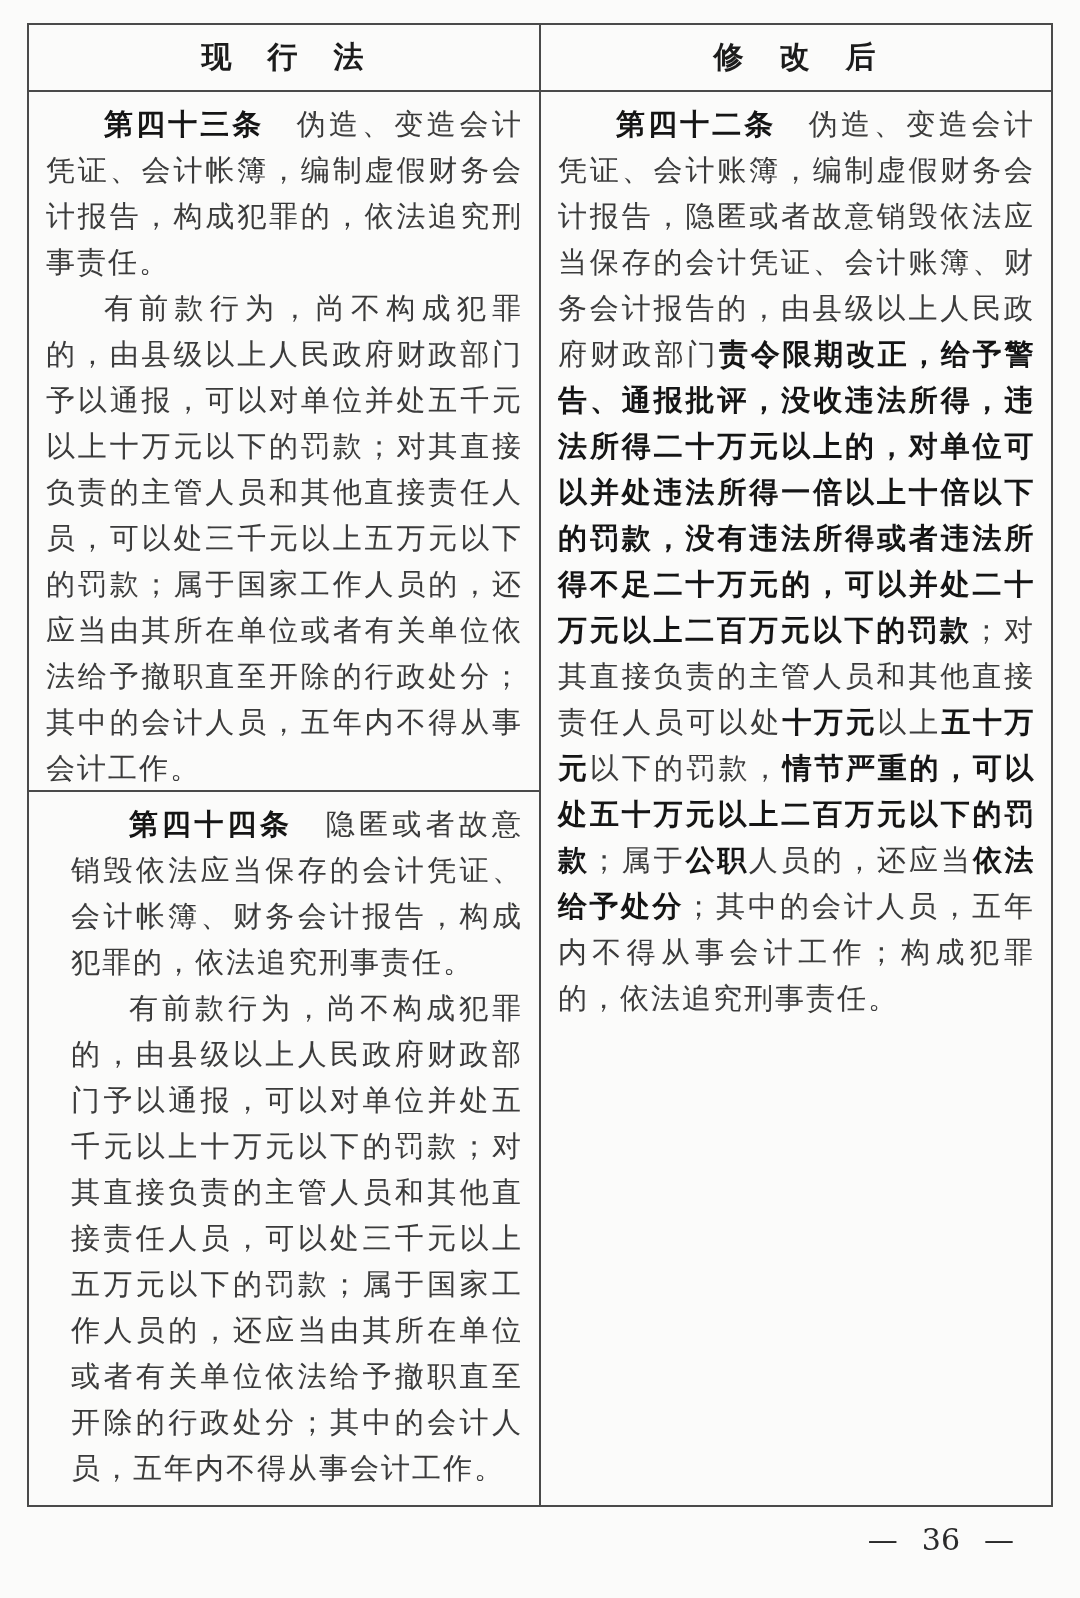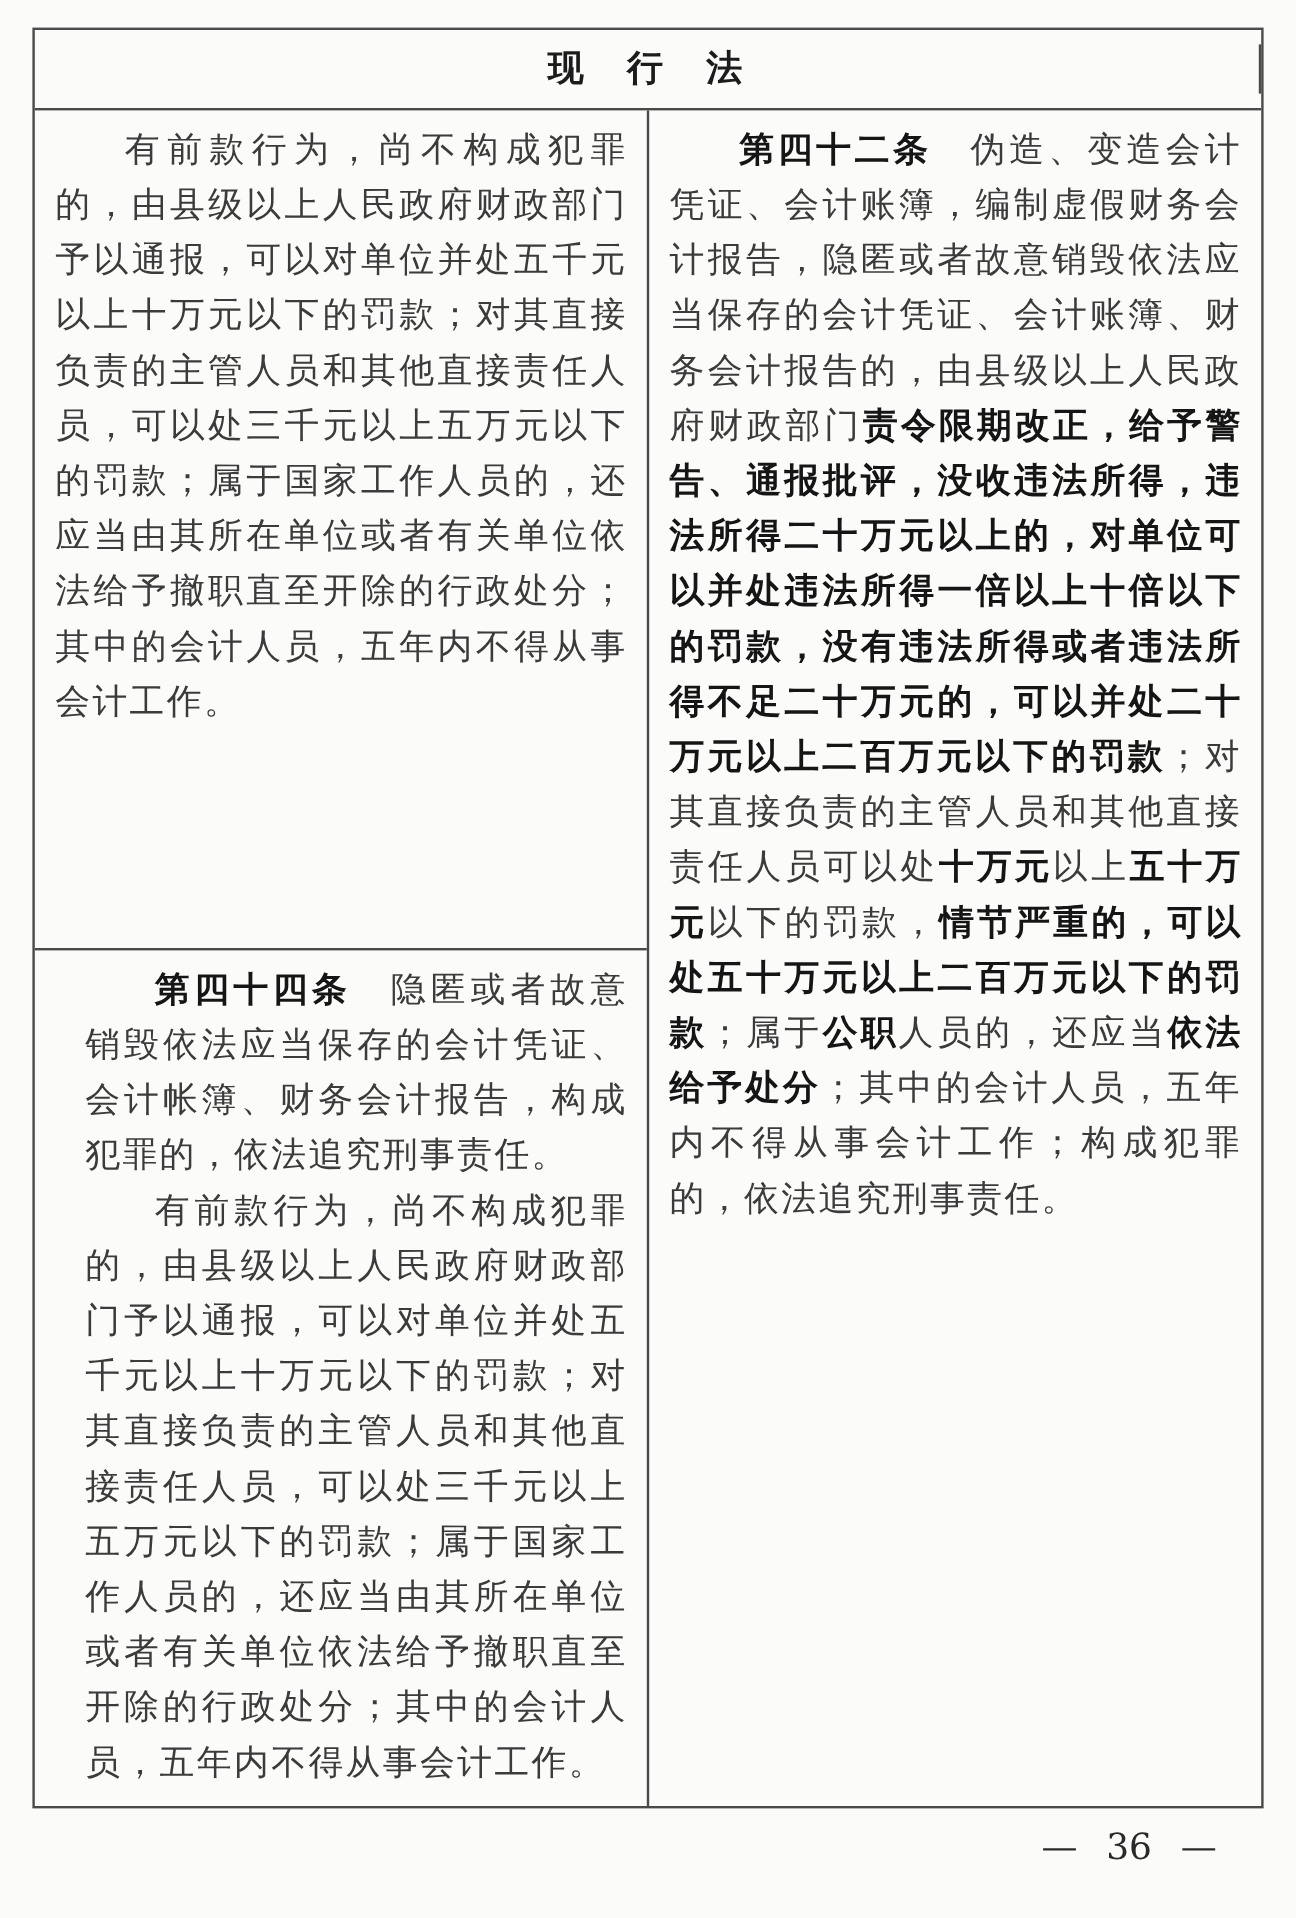--- a/index.html
+++ b/index.html
@@ -24,21 +24,20 @@
     box-sizing: border-box;
     background: #fbfbfa;
     display: flex;
     flex-direction: column;
   }
   .header-row {
     display: flex;
     height: 65px;
     flex: 0 0 auto;
     border-bottom: 2px solid #4a4a4a;
-    align-items: center;
   }
   .header-cell {
     flex: 1 1 50%;
     display: flex;
     align-items: center;
     justify-content: center;
     font-family: "DejaVu Sans", "Liberation Sans", sans-serif;
     font-weight: 700;
     font-size: 30px;
     color: #1c1c1c;
@@ -113,26 +112,28 @@
 </style>
 </head>
 <body>
 
 <div class="page">
 
   <div class="doc-table">
 
     <div class="header-row">
       <div class="header-cell left">现　行　法</div>
+      <div class="header-cell">修　改　后</div>
     </div>
 
     <div class="body-row">
 
       <div class="col left-col">
         <div class="cell section-1">
+            <p class="law-para"><span class="seg bold">第四十三条　</span><span class="seg">伪造、变造会计凭证、会计帐簿，编制虚假财务会计报告，构成犯罪的，依法追究刑事责任。</span></p>
             <p class="law-para"><span class="seg">有前款行为，尚不构成犯罪的，由县级以上人民政府财政部门予以通报，可以对单位并处五千元以上十万元以下的罚款；对其直接负责的主管人员和其他直接责任人员，可以处三千元以上五万元以下的罚款；属于国家工作人员的，还应当由其所在单位或者有关单位依法给予撤职直至开除的行政处分；其中的会计人员，五年内不得从事会计工作。</span></p>
           </div>
         <div class="cell section-2">
             <p class="law-para"><span class="seg bold">第四十四条　</span><span class="seg">隐匿或者故意销毁依法应当保存的会计凭证、会计帐簿、财务会计报告，构成犯罪的，依法追究刑事责任。</span></p>
             <p class="law-para"><span class="seg">有前款行为，尚不构成犯罪的，由县级以上人民政府财政部门予以通报，可以对单位并处五千元以上十万元以下的罚款；对其直接负责的主管人员和其他直接责任人员，可以处三千元以上五万元以下的罚款；属于国家工作人员的，还应当由其所在单位或者有关单位依法给予撤职直至开除的行政处分；其中的会计人员，五年内不得从事会计工作。</span></p>
           </div>
       </div>
 
       <div class="col right-col">
         <div class="cell">

